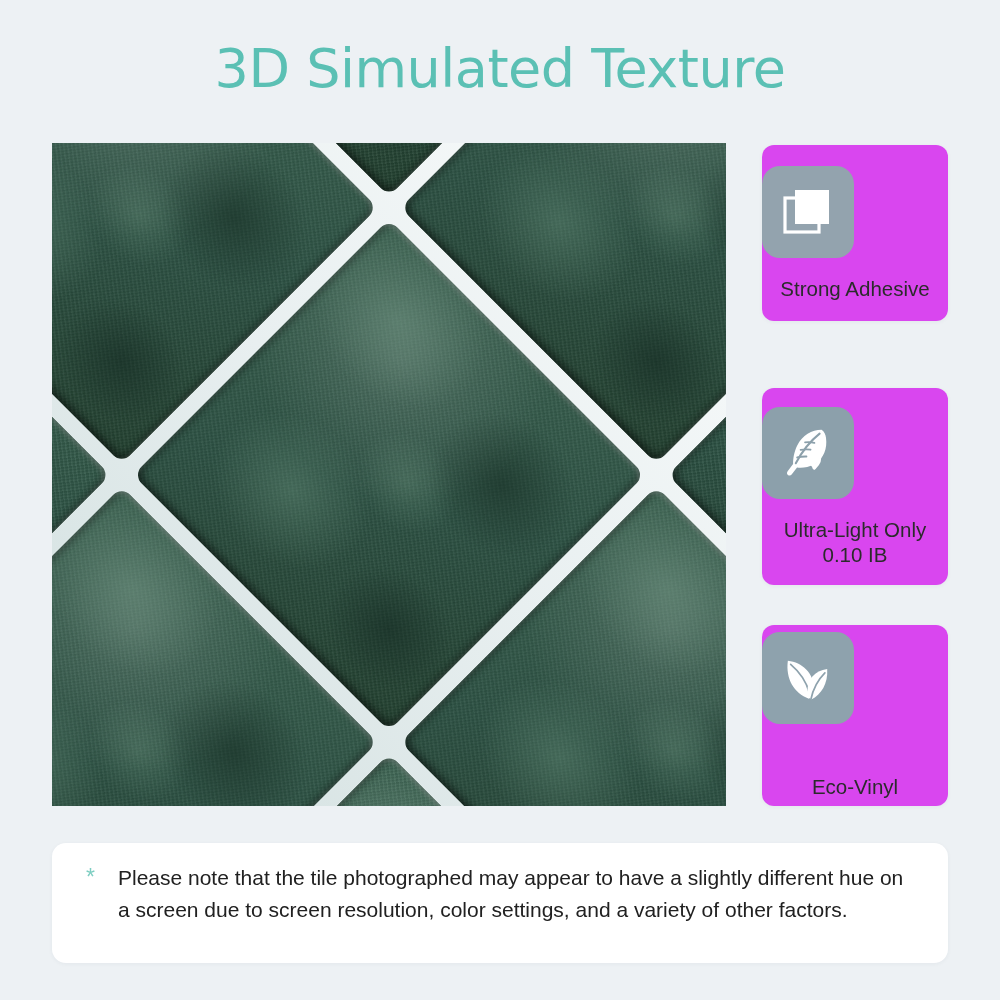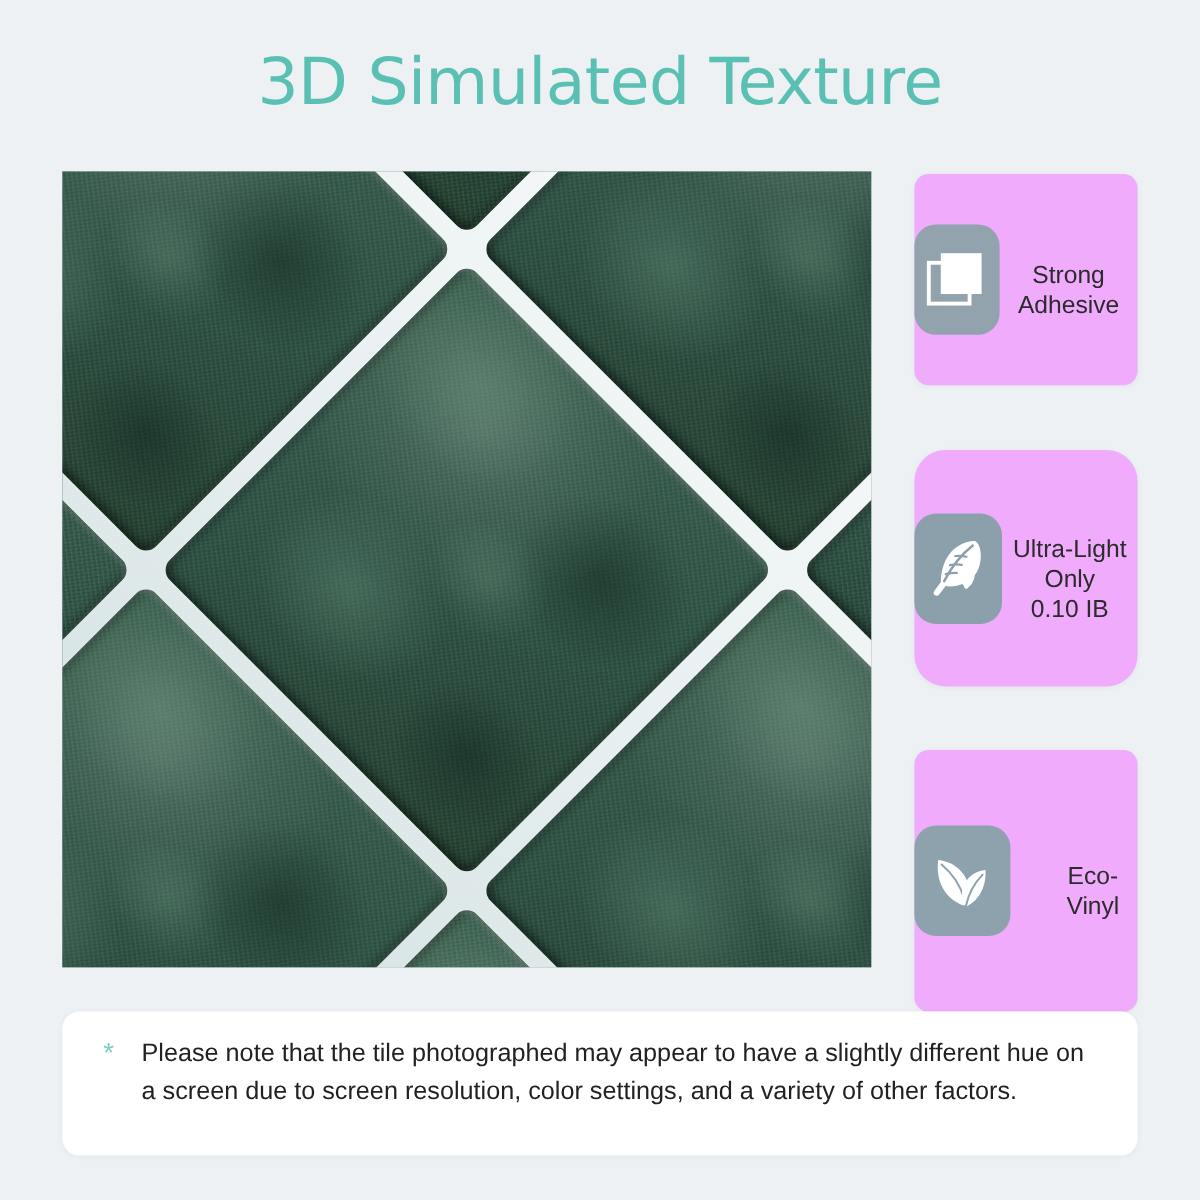--- a/index.html
+++ b/index.html
@@ -88,30 +88,30 @@
     background:
       radial-gradient(ellipse 60% 55% at 30% 25%, rgba(255,255,255,0.12), rgba(255,255,255,0) 70%);
     pointer-events: none;
   }
 
   
   .feature-card {
     position: absolute;
     left: 762px;
     width: 186px;
-    background: #f0abfc;
+    background: #d946ef;
     border-radius: 12px;
     display: flex;
-    align-items: center;
+    flex-direction: column;
     justify-content: center;
     box-shadow: 0 1px 4px rgba(40,60,80,0.05);
   }
   #card-adhesive { top: 145px;  height: 176px; }
-  #card-light    { top: 375px;  height: 197px; border-radius: 26px; }
-  #card-eco      { top: 625px;  height: 218px; gap: 32px; }
+  #card-light    { top: 388px;  height: 197px; }
+  #card-eco      { top: 625px;  height: 181px; gap: 32px; }
 
   .icon-tile {
     width: 92px;
     height: 92px;
     border-radius: 18px;
     background: #93a3ae;
     display: flex;
     align-items: center;
     justify-content: center;
   }

